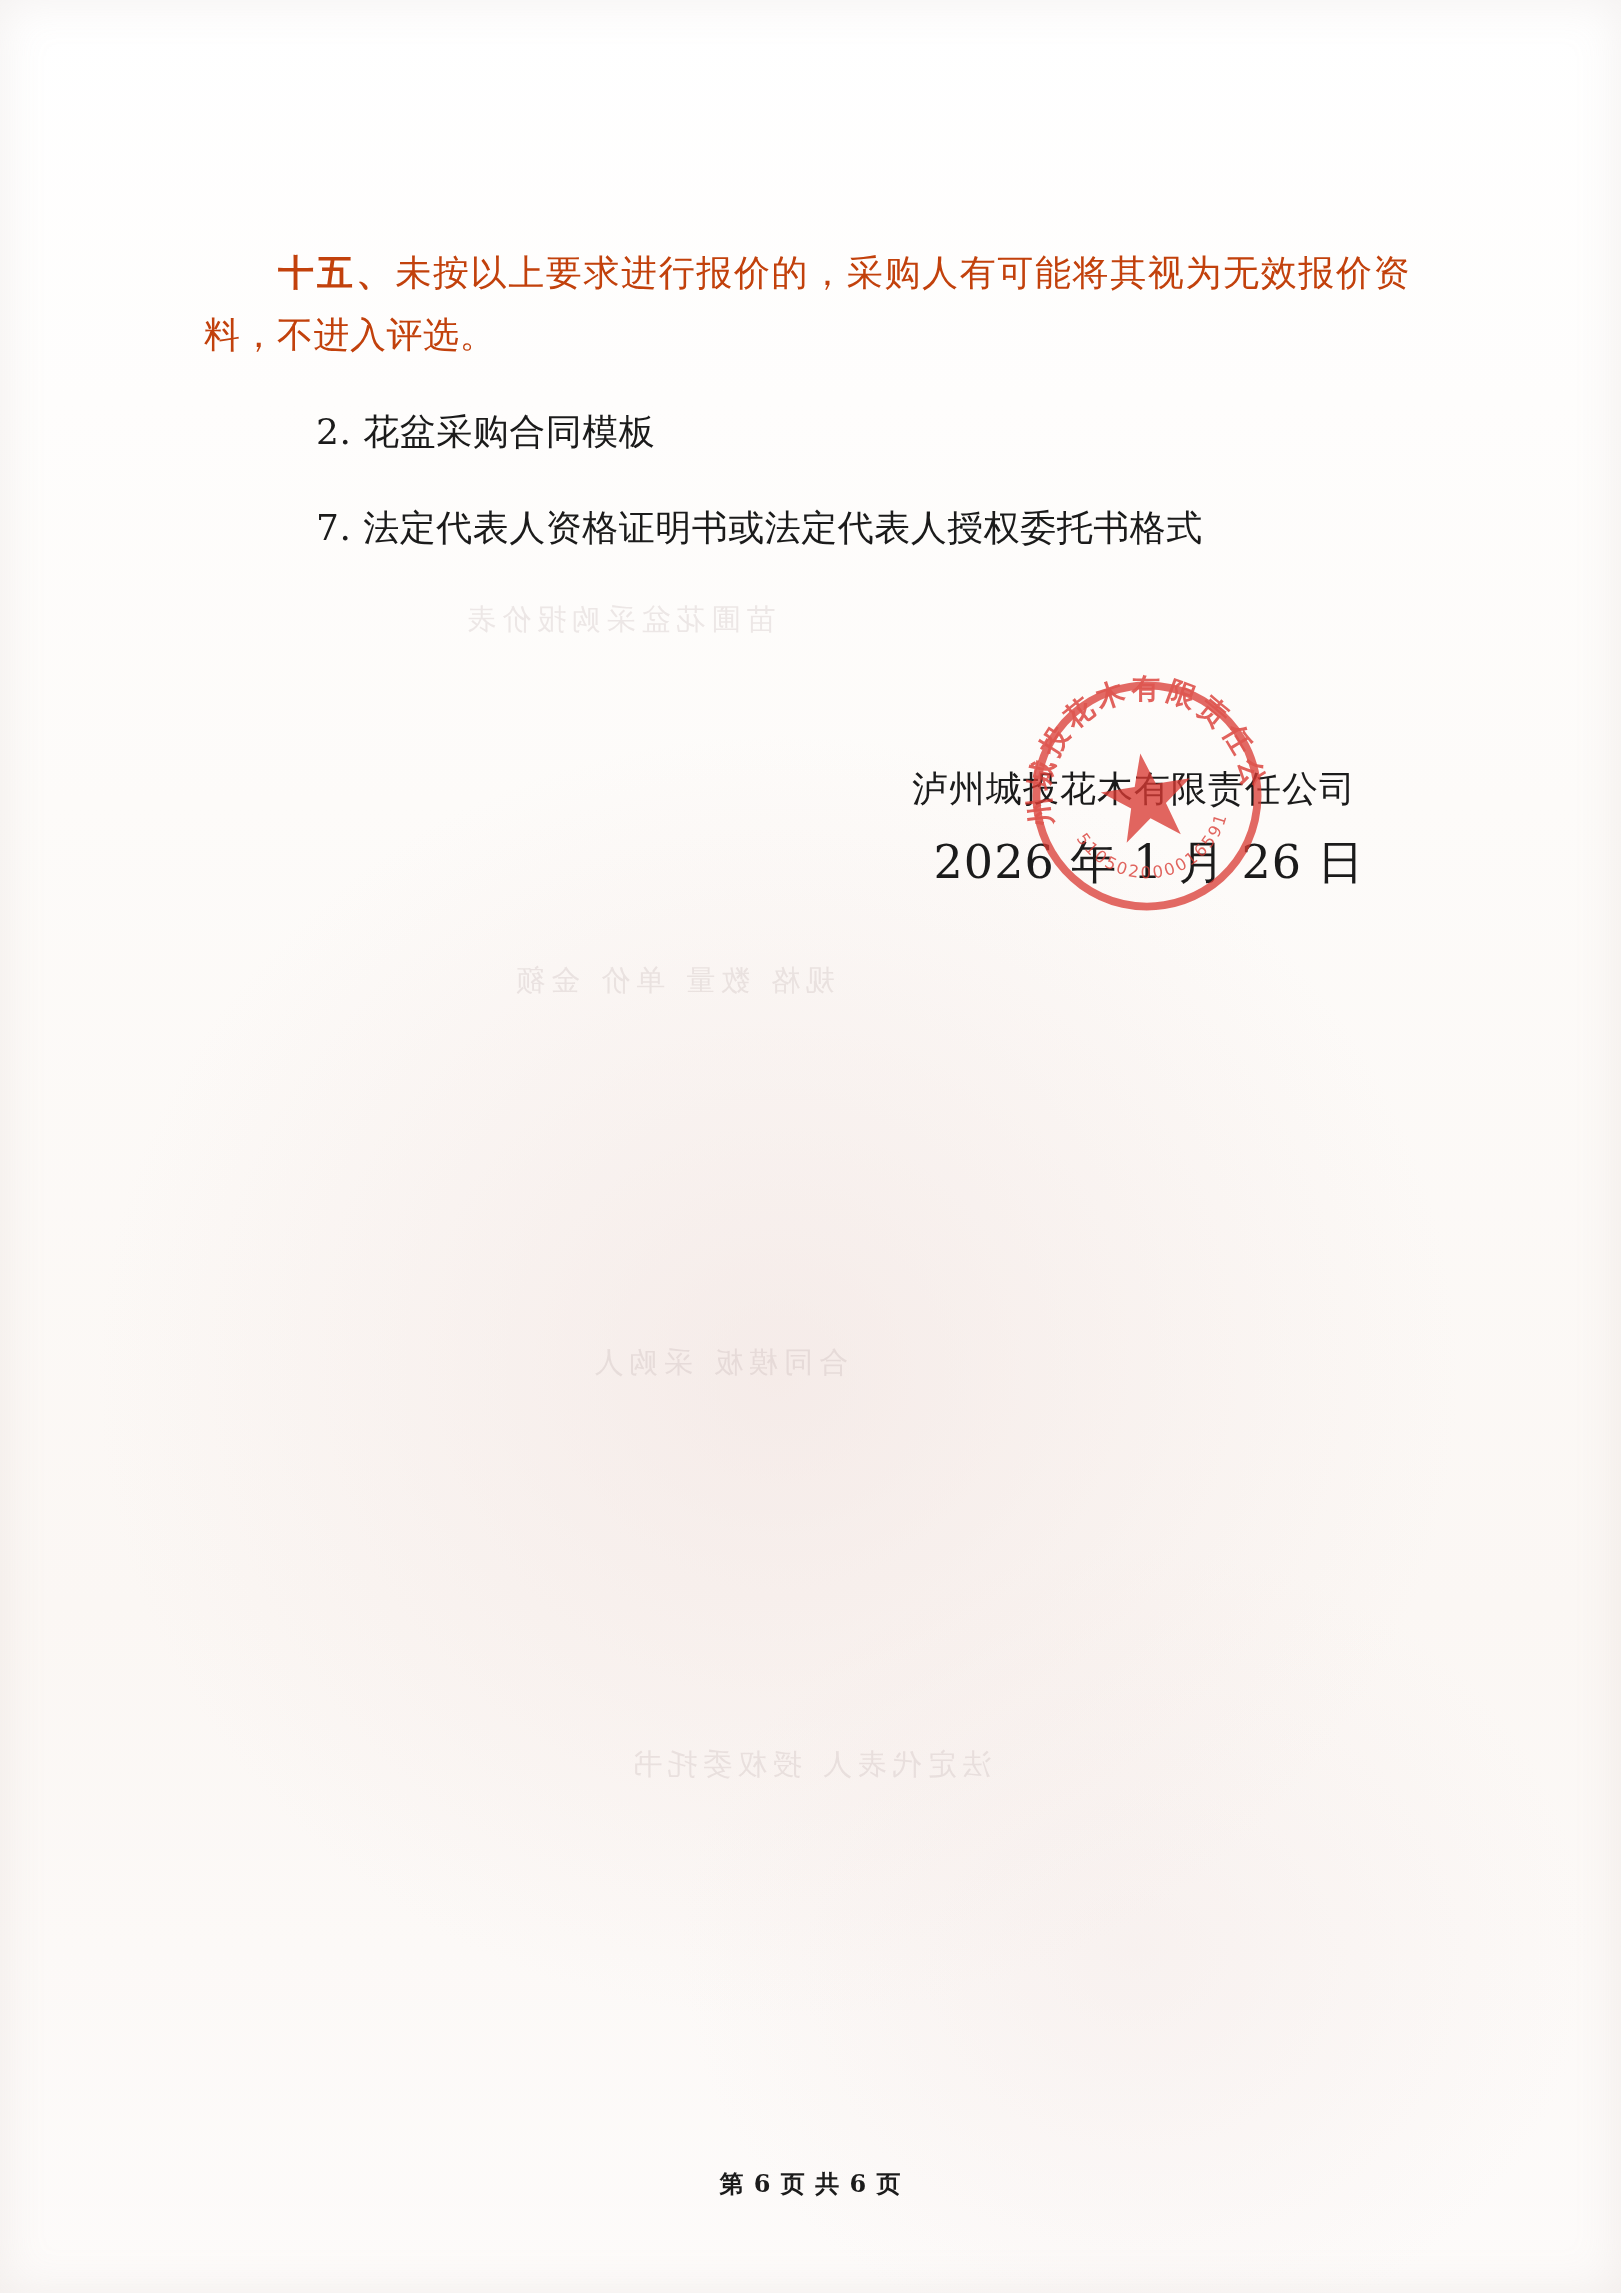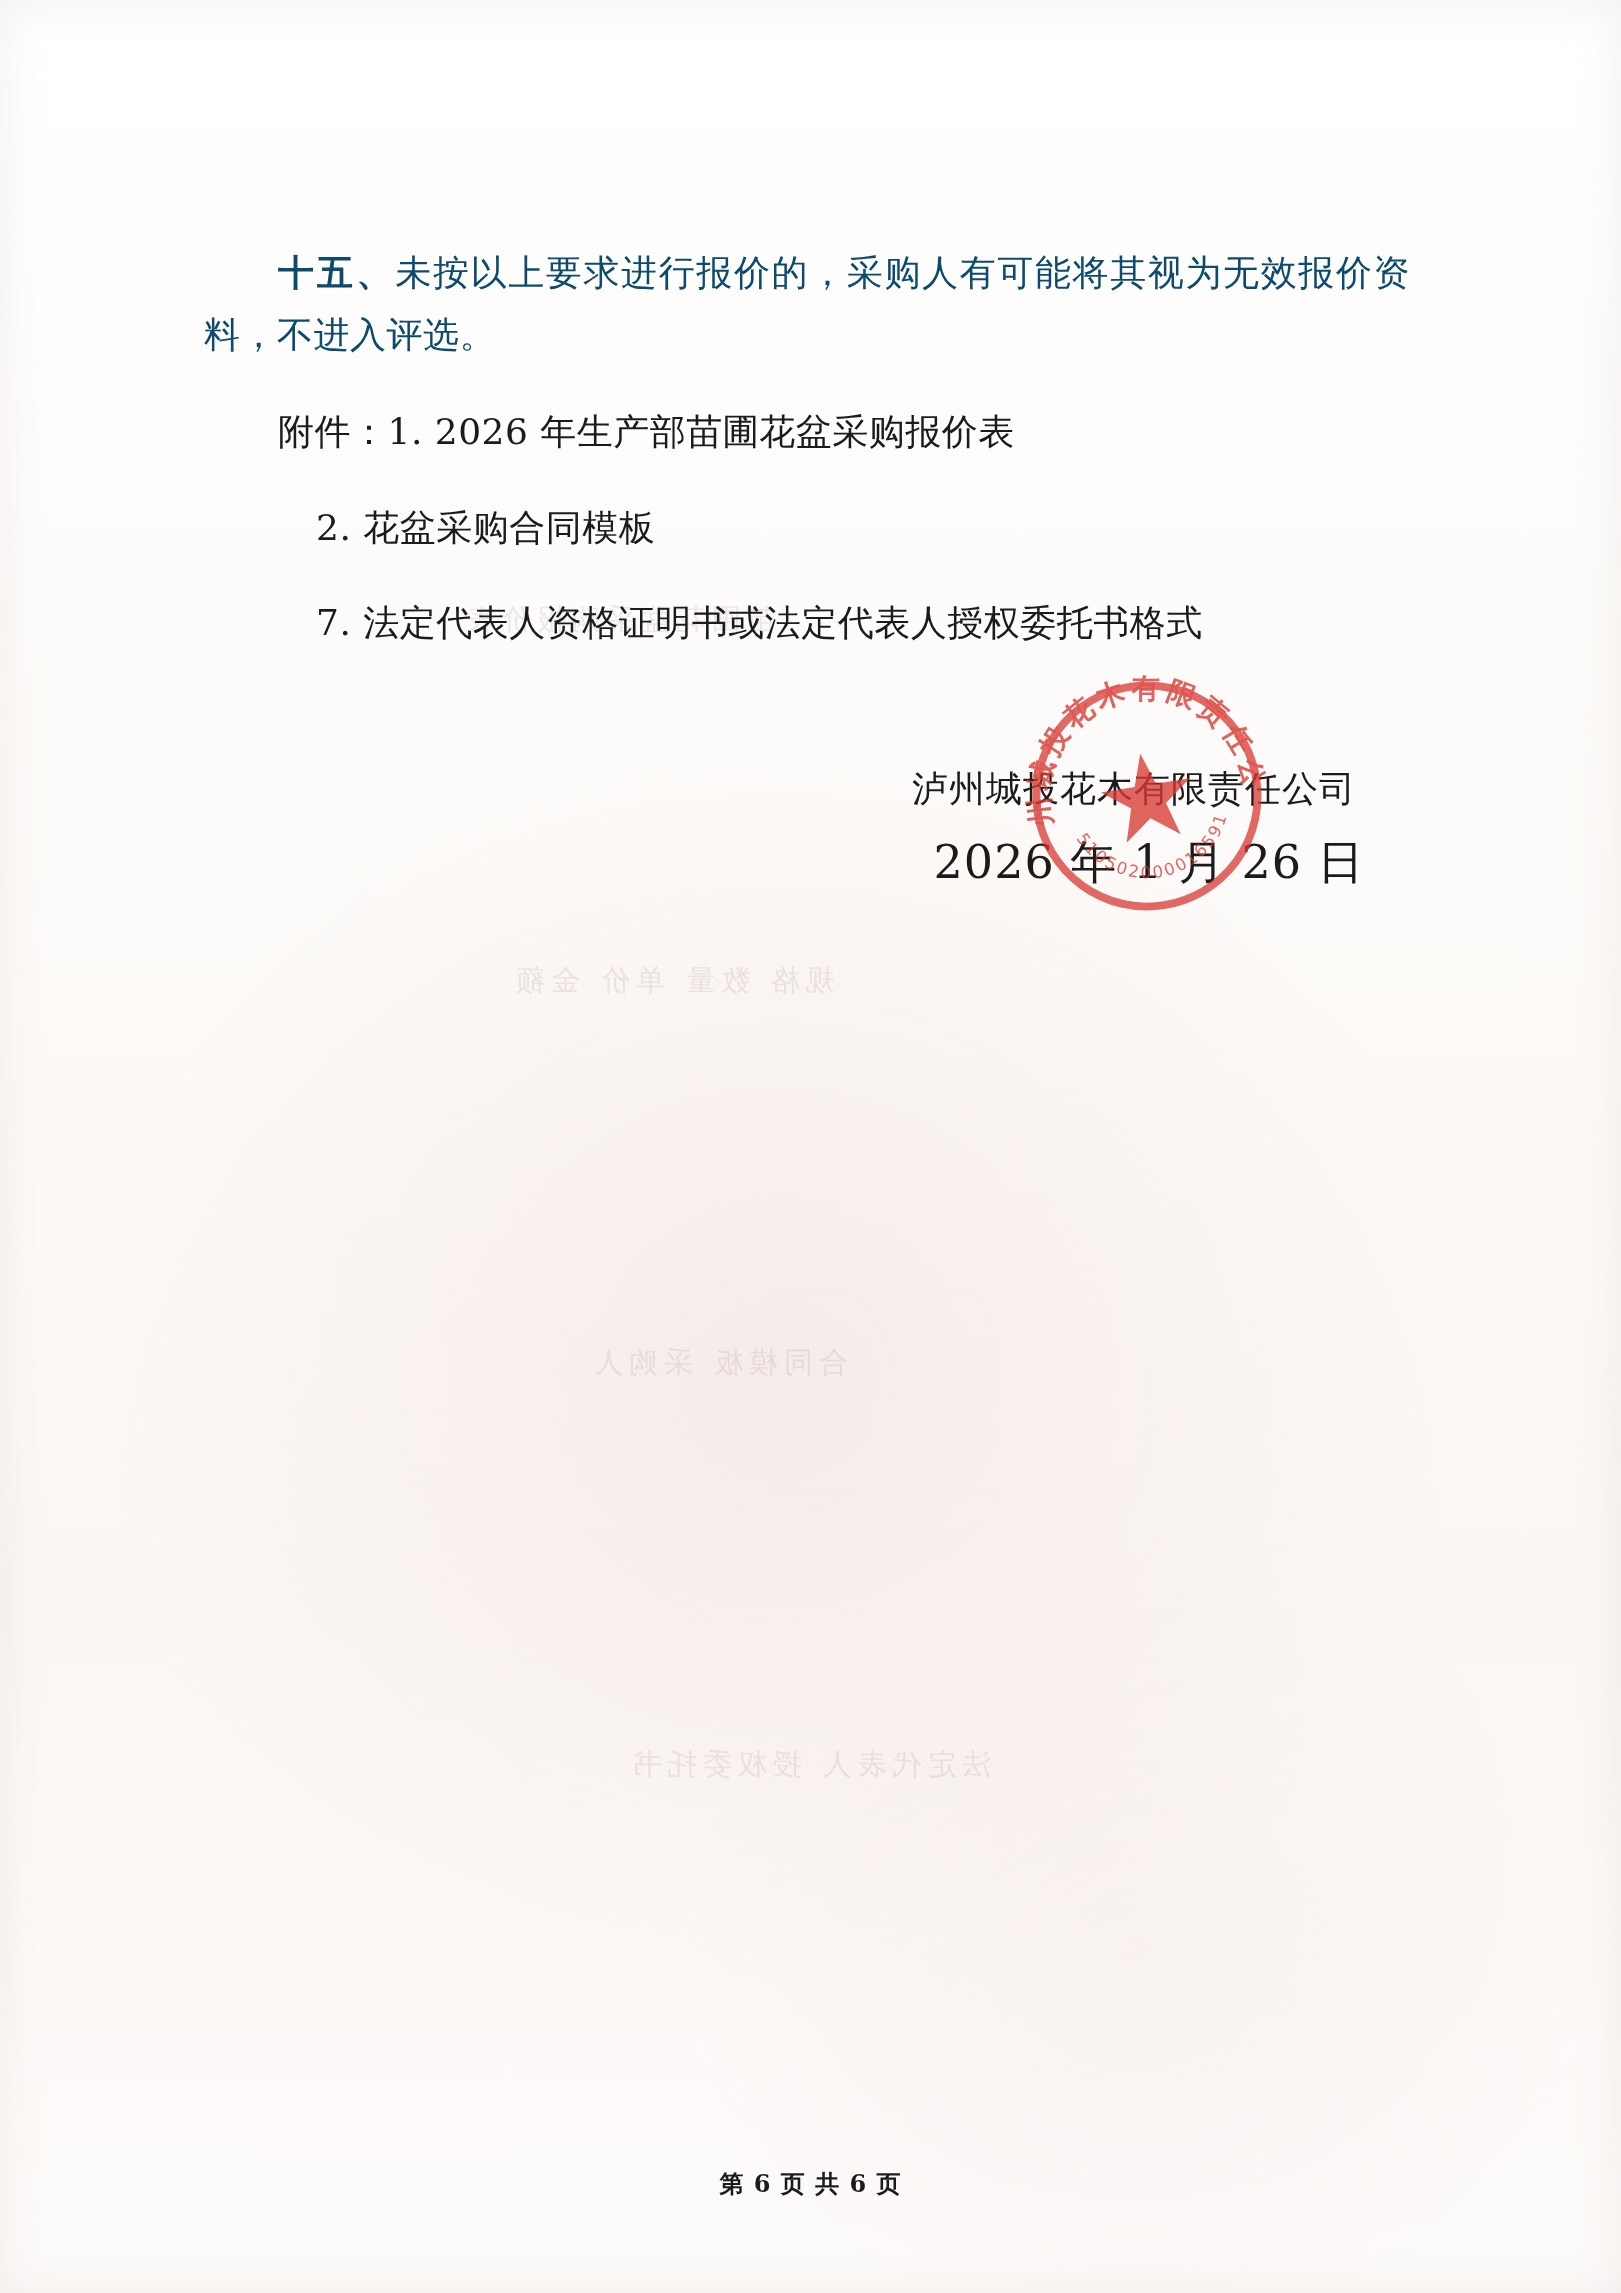--- a/index.html
+++ b/index.html
@@ -35,21 +35,21 @@
   }
   .content {
     position: absolute;
     left: 204px;
     top: 206px;
     width: 1206px;
   }
   .para {
     font-size: 36px;
     line-height: 1.72;
-    color: #0c4a6e;
+    color: #c2410c;
     letter-spacing: 0.5px;
     text-align: justify;
   }
   .para .lead-num {
     font-weight: bold;
     letter-spacing: 2px;
   }
   .indent2 {
     text-indent: 74px;
   }
@@ -130,23 +130,20 @@
   <div class="ghost" style="left:510px; top:961px;">规格 数量 单价 金额</div>
   <div class="ghost" style="left:588px; top:1343px;">合同模板 采购人</div>
   <div class="ghost" style="left:627px; top:1745px;">法定代表人 授权委托书</div>
 
   <div class="content">
 
     <p class="para indent2">
       <span class="lead-num">十五、</span><span>未按以上要求进行报价的，采购人有可能将其视为无效报价资料，不进入评选。</span>
     </p>
 
-    <p class="attach-line l1">
-      <span>附件：</span><span>1. 2026 年生产部苗圃花盆采购报价表</span>
-    </p>
     <p class="attach-line l2">
       <span>2. 花盆采购合同模板</span>
     </p>
     <p class="attach-line l3">
       <span>7. 法定代表人资格证明书或法定代表人授权委托书格式</span>
     </p>
   </div>
 
   <div class="signature-block">
     <div class="sig-company">泸州城投花木有限责任公司</div>

